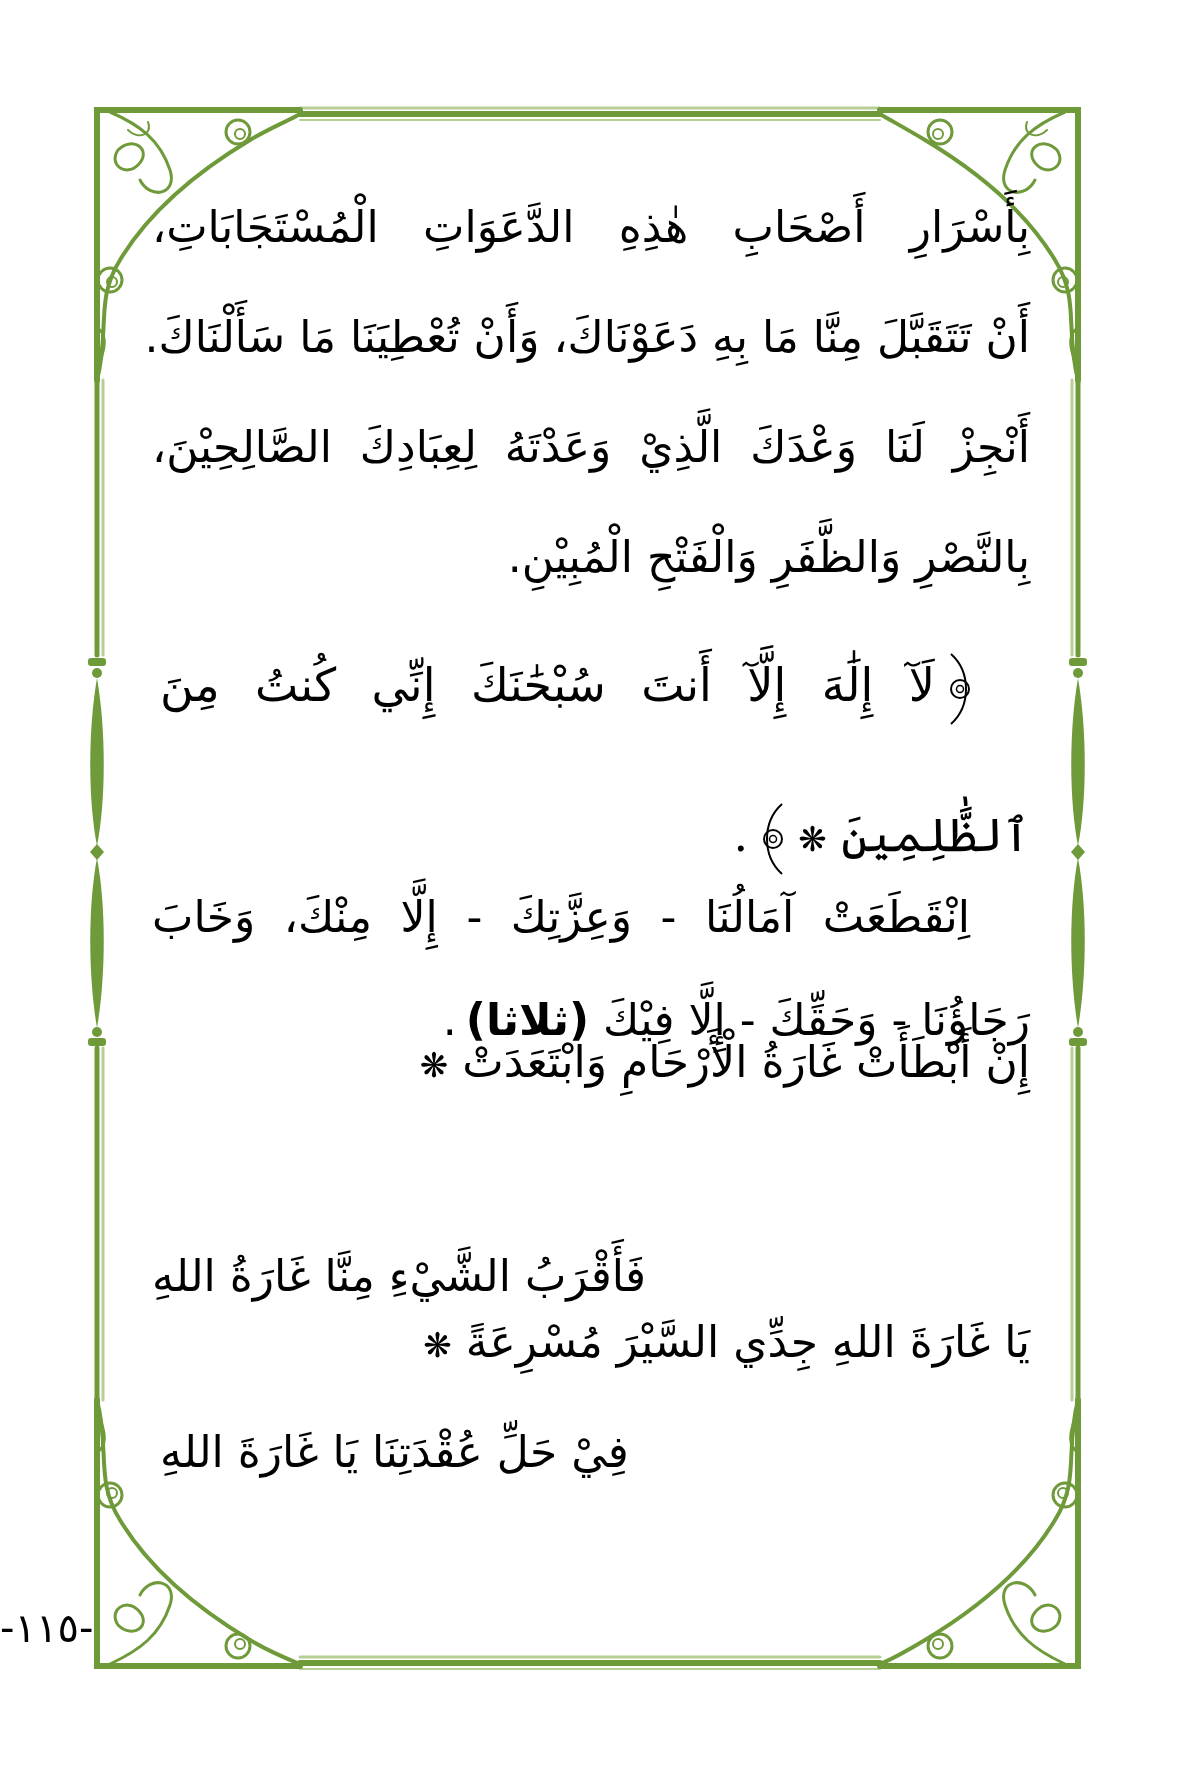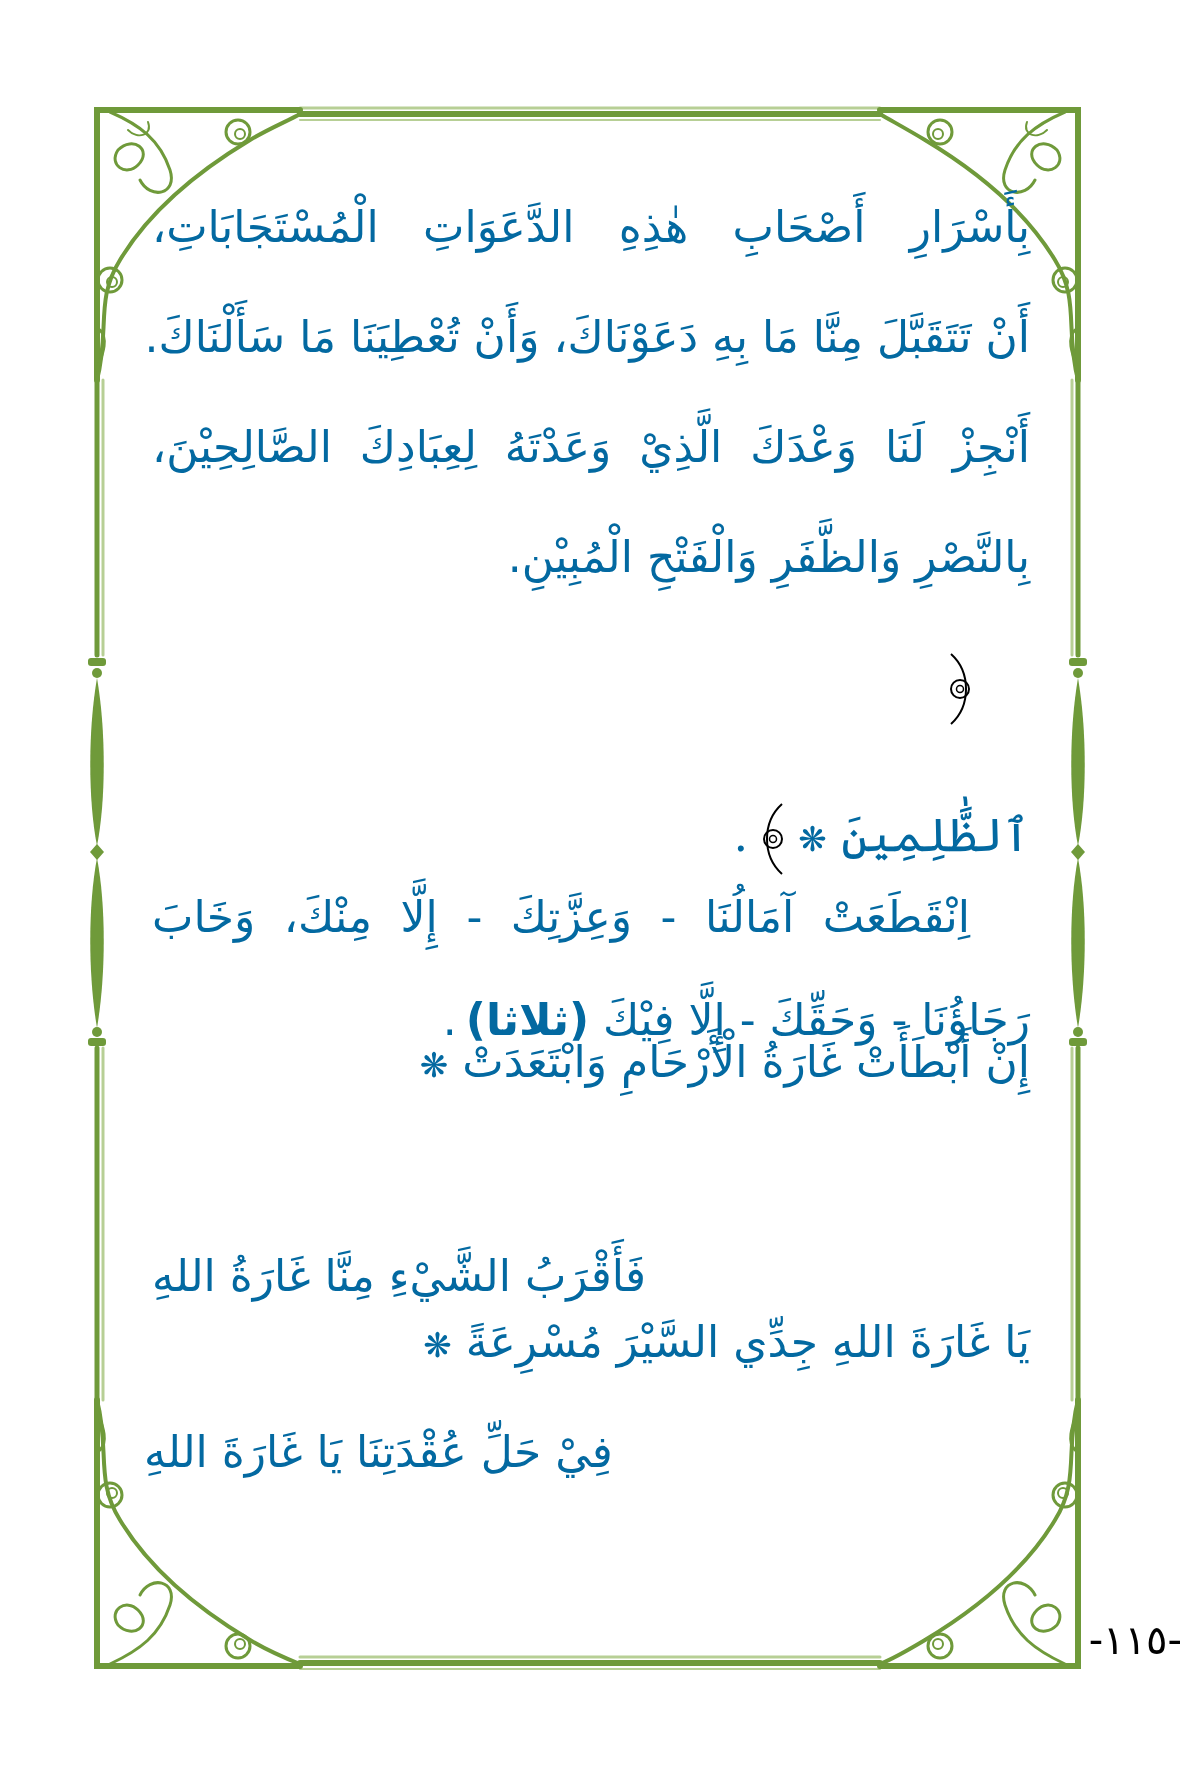--- a/index.html
+++ b/index.html
@@ -1,30 +1,30 @@
 <!DOCTYPE html>
 <html><head>
 <meta charset="utf-8">
 <style>
   html, body { margin: 0; padding: 0; background: #ffffff; }
   body { width: 1182px; height: 1773px; position: relative; overflow: hidden;
          font-family: "DejaVu Serif", "Liberation Serif", serif; color: #000; }
   .frame-svg { position: absolute; left: 0; top: 0; width: 1182px; height: 1773px; }
   .line { position: absolute; direction: rtl; white-space: nowrap;
           font-family: "DejaVu Sans", "Liberation Sans", sans-serif;
-          font-size: 44px; line-height: 1; color: #0369a1; }
+          font-size: 44px; line-height: 1; color: #000000; }
   .justify { left: 152px; width: 878px; text-align: justify; text-align-last: justify; }
   .right { right: 152px; text-align: center; }
   .quran { font-family: "DejaVu Serif", "Liberation Serif", serif; font-size: 46px; }
   .bold { font-weight: bold; margin-left: 9px; }
   .orn { display: inline-block; vertical-align: middle; width: 38px; height: 74px; margin: 0 6px; }
   .star { font-size: 34px; vertical-align: middle; }
-  .page-number { position: absolute; left: 0; width: 1182px; top: 1605px; text-align: right;
+  .page-number { position: absolute; left: 0; width: 1182px; top: 1605px; text-align: left;
                  direction: rtl; font-family: "DejaVu Sans", "Liberation Sans", sans-serif;
-                 font-size: 40px; letter-spacing: 2px; margin-top: 12px; }
+                 font-size: 40px; letter-spacing: 2px; }
 </style>
 </head>
 <body>
 
 <svg class="frame-svg" viewBox="0 0 1182 1773" xmlns="http://www.w3.org/2000/svg">
   <g fill="none" stroke="#6f9a3a" stroke-linecap="round">
 
     <line x1="300" y1="114" x2="880" y2="114" stroke-width="6"></line>
     <line x1="300" y1="108" x2="880" y2="108" stroke="#b7cf95" stroke-width="3"></line>
     <line x1="300" y1="120" x2="880" y2="120" stroke="#b7cf95" stroke-width="2"></line>
@@ -109,21 +109,21 @@
 <div class="line justify" style="top:205px;">بِأَسْرَارِ أَصْحَابِ هٰذِهِ الدَّعَوَاتِ الْمُسْتَجَابَاتِ،</div>
 <div class="line justify" style="top:315px;">أَنْ تَتَقَبَّلَ مِنَّا مَا بِهِ دَعَوْنَاكَ، وَأَنْ تُعْطِيَنَا مَا سَأَلْنَاكَ.</div>
 <div class="line justify" style="top:425px;">أَنْجِزْ لَنَا وَعْدَكَ الَّذِيْ وَعَدْتَهُ لِعِبَادِكَ الصَّالِحِيْنَ،</div>
 <div class="line right" style="top:535px;">بِالنَّصْرِ وَالظَّفَرِ وَالْفَتْحِ الْمُبِيْنِ.</div>
 
 <div class="line right quran" style="top:652px; left:160px; text-align:justify; text-align-last:justify; right:auto; width:825px; direction:rtl;">
   <svg class="orn" viewBox="0 0 38 74">
     <path d="M10 2 C 30 20, 30 54, 10 72" fill="none" stroke="#000" stroke-width="2"></path>
     <circle cx="19" cy="37" r="9" fill="none" stroke="#000" stroke-width="2"></circle>
     <circle cx="19" cy="37" r="3.5" fill="none" stroke="#000" stroke-width="1.5"></circle>
-  </svg>
+  </svg><span>لَآ إِلَٰهَ إِلَّآ أَنتَ سُبْحَٰنَكَ إِنِّي كُنتُ مِنَ</span>
 </div>
 <div class="line right quran" style="top:760px;margin-top:42px;">
   <span>ٱلظَّٰلِمِينَ</span>
   <span class="star">❋</span><svg class="orn" viewBox="0 0 38 74">
     <path d="M28 2 C 8 20, 8 54, 28 72" fill="none" stroke="#000" stroke-width="2"></path>
     <circle cx="19" cy="37" r="9" fill="none" stroke="#000" stroke-width="2"></circle>
     <circle cx="19" cy="37" r="3.5" fill="none" stroke="#000" stroke-width="1.5"></circle>
   </svg><span>.</span>
 </div>
 
@@ -135,15 +135,15 @@
 
 <div class="line right" style="top:1040px;">
   <span>إِنْ أَبْطَأَتْ غَارَةُ الْأَرْحَامِ وَابْتَعَدَتْ</span>
   <span class="star">❋</span>
 </div>
 <div class="line" style="top:1210px; left:152px; text-align:left;margin-top:44px;">فَأَقْرَبُ الشَّيْءِ مِنَّا غَارَةُ اللهِ</div>
 <div class="line right" style="top:1320px;">
   <span>يَا غَارَةَ اللهِ جِدِّي السَّيْرَ مُسْرِعَةً</span>
   <span class="star">❋</span>
 </div>
-<div class="line" style="top:1430px; left:144px; text-align:center;">فِيْ حَلِّ عُقْدَتِنَا يَا غَارَةَ اللهِ</div>
+<div class="line" style="top:1430px; left:160px; text-align:center;">فِيْ حَلِّ عُقْدَتِنَا يَا غَارَةَ اللهِ</div>
 
 <div class="page-number">-١١٥-</div>
 
 </body></html>

